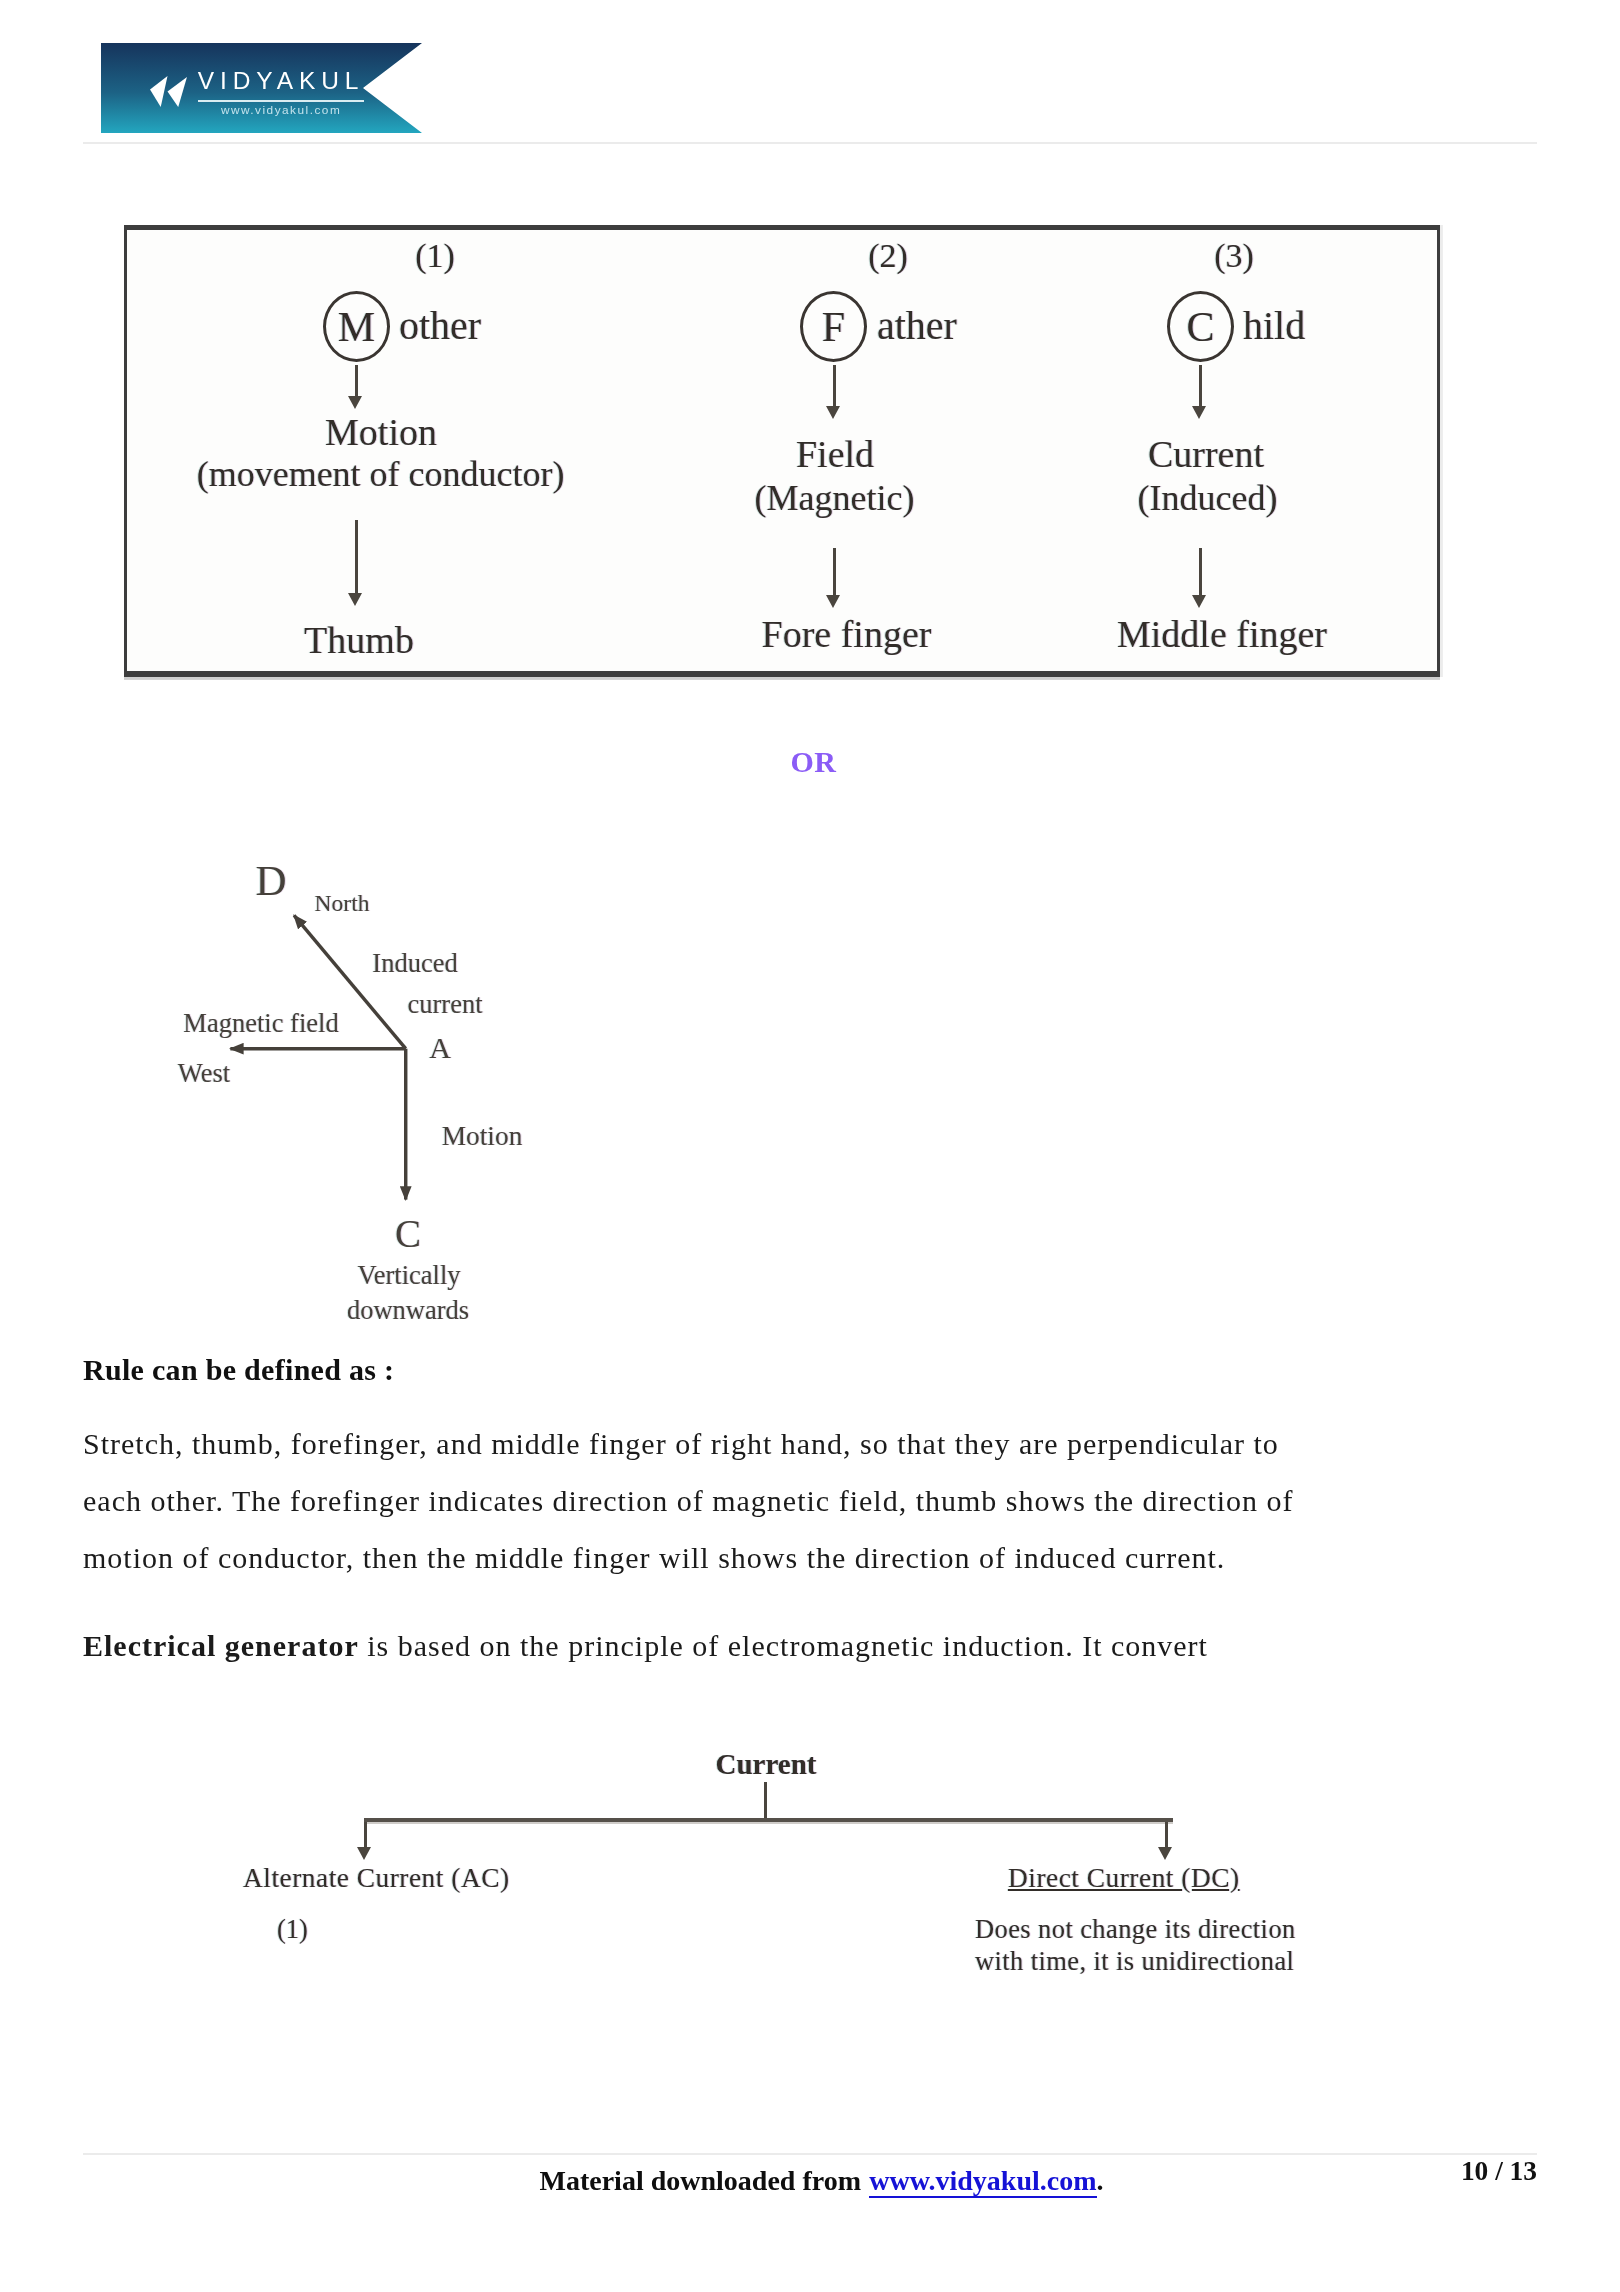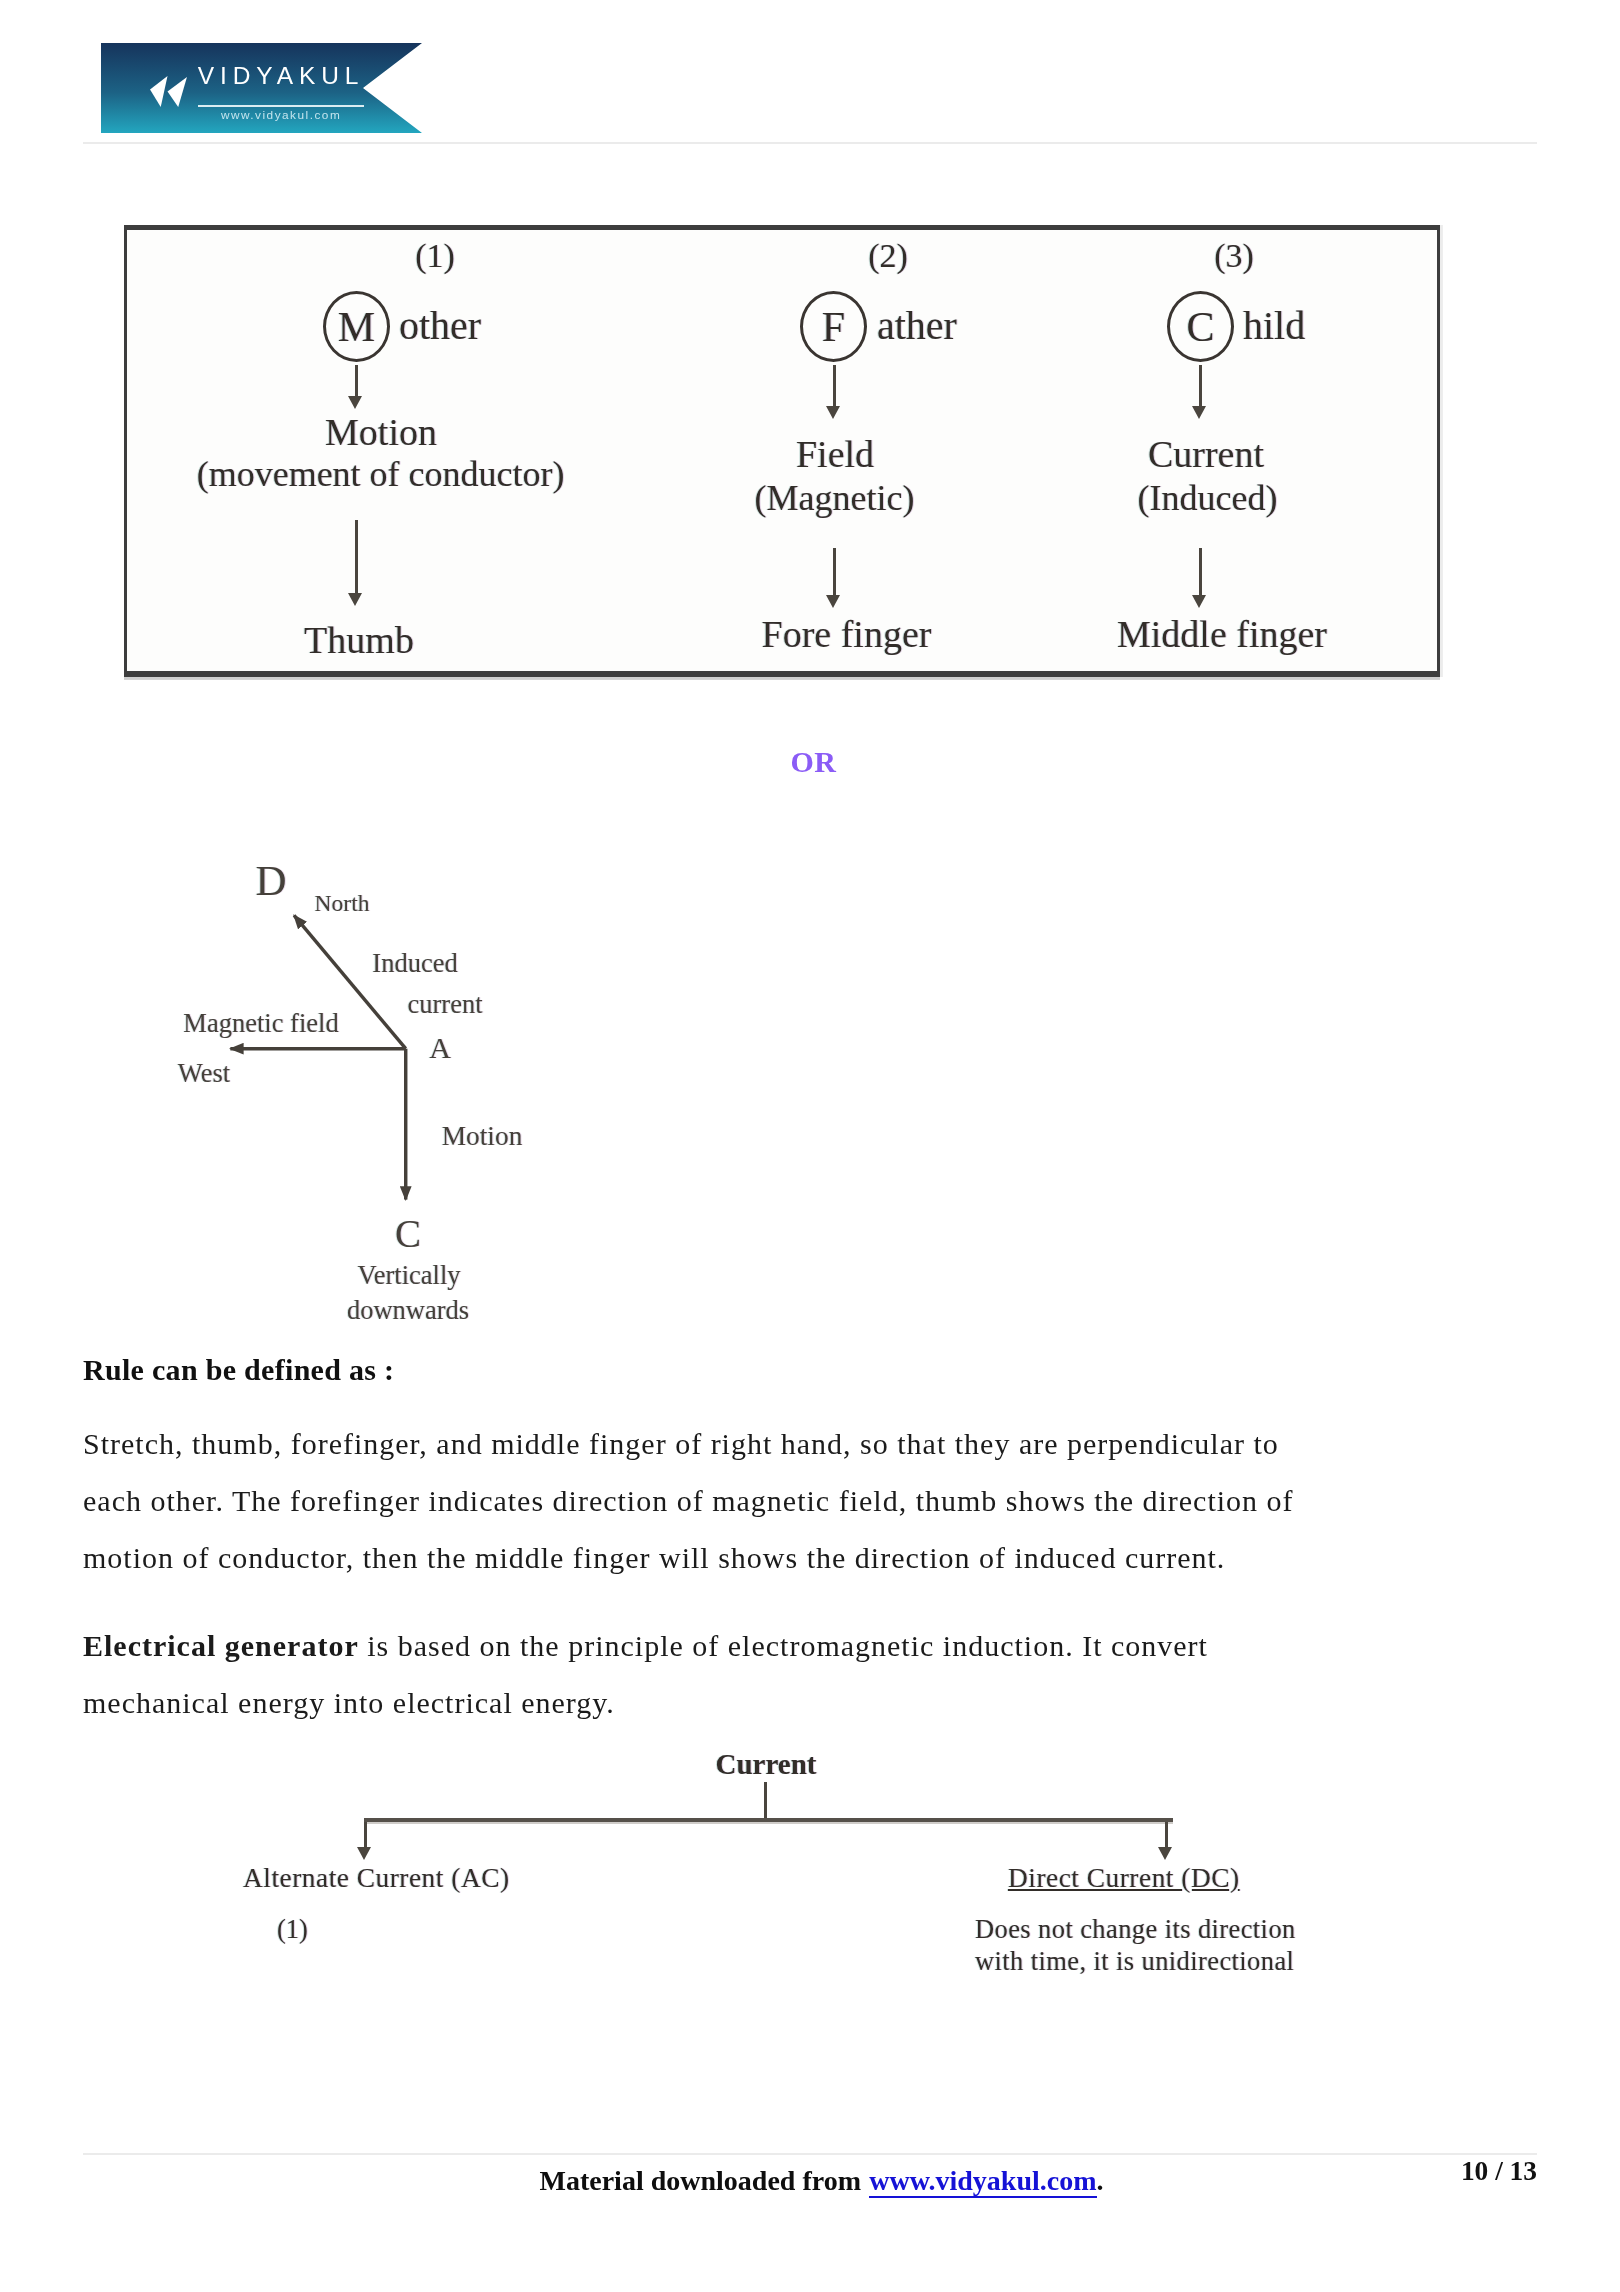--- a/index.html
+++ b/index.html
@@ -17,21 +17,21 @@
     clip-path:polygon(0 0,100% 0,calc(100% - 59px) 50%,100% 100%,0 100%);
     display:flex;align-items:center;justify-content:flex-start;
     padding-left:47px;box-sizing:border-box;
   }
   .logo-inner{display:flex;align-items:center;gap:8.8px;margin-top:9.8px;}
   .logo-mark{flex:0 0 auto;}
   .logo-textcol{display:flex;flex-direction:column;align-items:center;}
   .logo-brand{
     font-family:"Liberation Sans", sans-serif;
     color:#ffffff;font-size:24.5px;letter-spacing:5.9px;font-weight:400;
-    border-bottom:2px solid rgba(240,250,252,.9);padding-bottom:17px;line-height:1;
+    border-bottom:2px solid rgba(240,250,252,.9);padding-bottom:7px;line-height:1;
   }
   .logo-site{
     font-family:"Liberation Sans", sans-serif;
     color:rgba(225,245,250,.85);font-size:11.8px;letter-spacing:1.5px;margin-top:2.9px;line-height:1;
   }
   .rule-line{position:absolute;left:83px;right:83px;height:2px;background:#ebebeb;}
   .rule-top{top:142px;}
   .rule-bottom{top:2153px;}
 
   
@@ -190,21 +190,20 @@
 
   <div class="heading">Rule can be defined as :</div>
   <div class="para para-1">
     <div>Stretch, thumb, forefinger, and middle finger of right hand, so that they are perpendicular to</div>
     <div>each other. The forefinger indicates direction of magnetic field, thumb shows the direction of</div>
     <div>motion of conductor, then the middle finger will shows the direction of induced current.</div>
   </div>
 
   <div class="para para-2">
     <div><span class="b">Electrical generator</span><span> is based on the principle of electromagnetic induction. It convert</span></div>
-    <div>mechanical energy into electrical energy.</div>
   </div>
 
   <div class="tree-root scan">Current</div>
   <div class="tree-tick"></div>
   <div class="tree-bar"></div>
   <div class="dar" style="left:364px;top:1822px;height:25.5px;"></div>
   <div class="dar" style="left:1165px;top:1822px;height:25.5px;"></div>
 
   <div class="tree-title scan" style="left:243px;top:1863px;">Alternate Current (AC)</div>
   <div class="tree-title scan" style="left:1008px;top:1863px;text-decoration:underline;">Direct Current (DC)</div>

